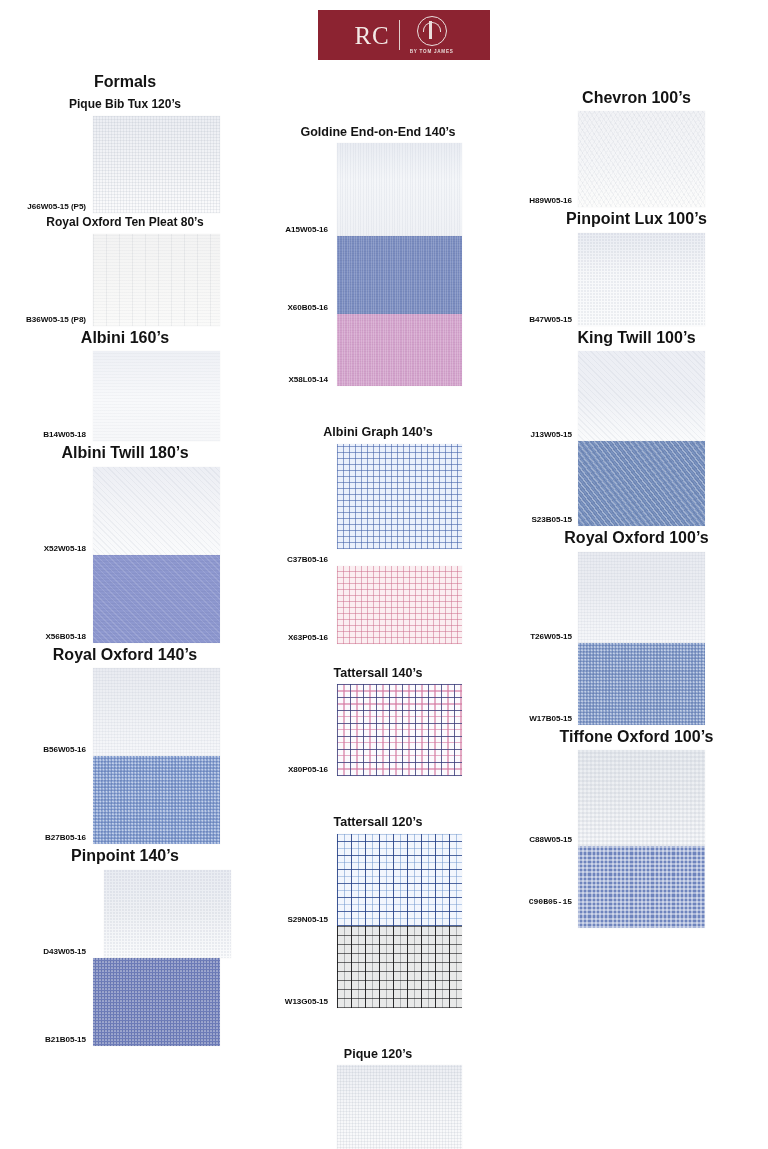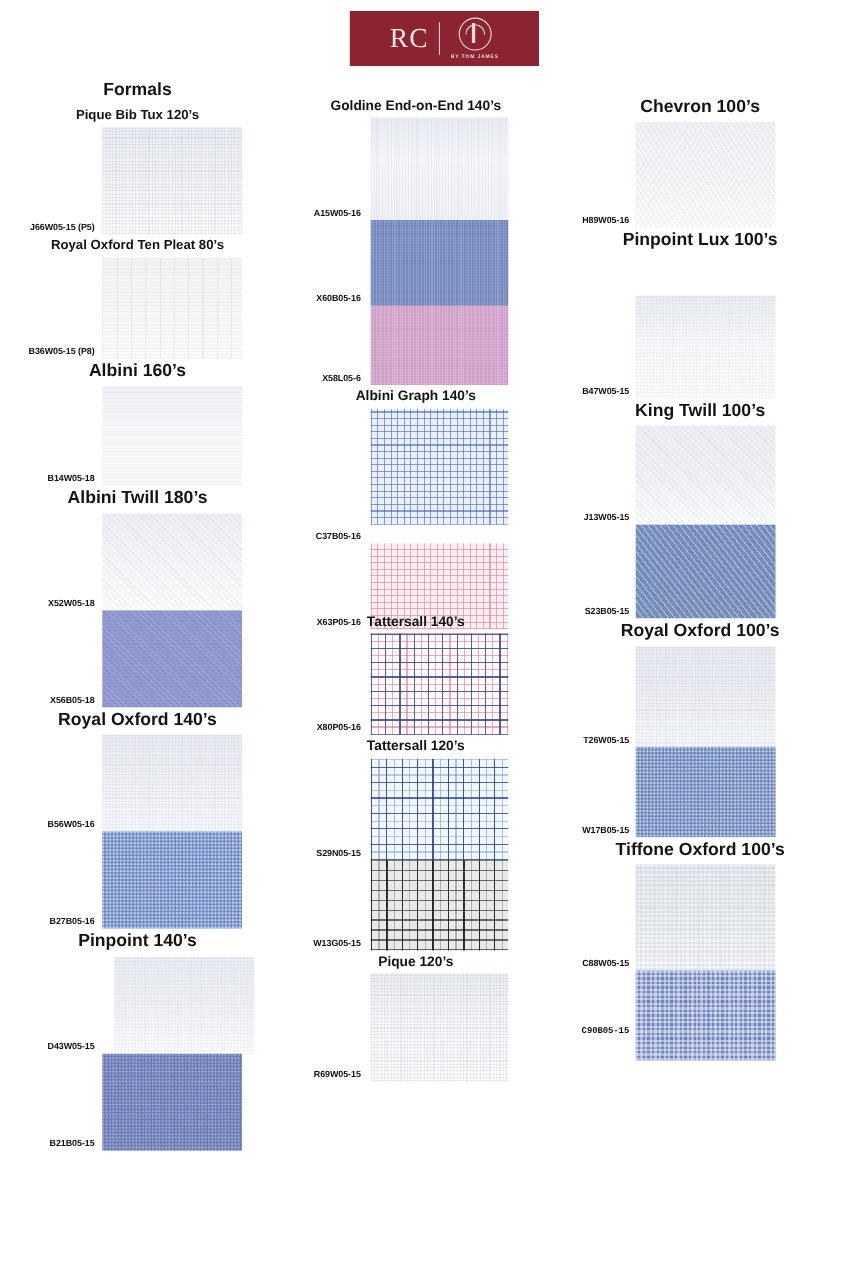--- a/index.html
+++ b/index.html
@@ -43,21 +43,21 @@
   #col-mid{left:248px;width:260px;}
   #col-right{left:505px;width:263px;}
 
   .group{position:relative;}
   .group-title{
     text-align:center;font-weight:bold;color:#131313;
     line-height:1.15;padding:3px 0 4px 0;
   }
   .t-main{font-size:16px;}
   .t-sub{font-size:12px;}
-  .t-mid{font-size:12.5px;}
+  .t-mid{font-size:12.5px;margin-top:36px;}
 
   .swatch-stack{position:relative;}
   .swatch-row{position:relative;}
   .swatch{
     position:absolute;top:0;
     background-repeat:repeat;
     box-shadow:0 0 0 0.4px rgba(0,0,0,0.035);
   }
   .code{
     position:absolute;font-size:8.1px;font-weight:bold;color:#0d0d0d;
@@ -165,21 +165,21 @@
           <div class="swatch-row" style="height: 93px;">
             <div class="swatch" title="A15W05-16" style="height: 93px; background: repeating-linear-gradient(90deg, rgba(150, 160, 180, 0.1) 0px, rgba(150, 160, 180, 0.1) 1px, transparent 1px, transparent 2.6px), linear-gradient(rgb(233, 236, 242) 0%, rgb(244, 246, 249) 40%, rgb(239, 241, 245) 100%);"></div>
             <div class="code" style="bottom: 2px;">A15W05-16</div>
           </div>
           <div class="swatch-row" style="height: 78px;">
             <div class="swatch" title="X60B05-16" style="height: 78px; background: repeating-linear-gradient(90deg, rgba(255, 255, 255, 0.17) 0px, rgba(255, 255, 255, 0.17) 1px, transparent 1px, transparent 2.4px), repeating-linear-gradient(0deg, rgba(45, 60, 115, 0.09) 0px, rgba(45, 60, 115, 0.09) 1px, transparent 1px, transparent 2.4px), linear-gradient(rgb(123, 141, 192) 0%, rgb(123, 141, 192) 100%);"></div>
             <div class="code" style="bottom: 2px;">X60B05-16</div>
           </div>
           <div class="swatch-row" style="height: 72px;">
             <div class="swatch" title="X58L05-16" style="height: 72px; background: repeating-linear-gradient(90deg, rgba(255, 255, 255, 0.2) 0px, rgba(255, 255, 255, 0.2) 1px, transparent 1px, transparent 2.4px), repeating-linear-gradient(0deg, rgba(120, 60, 110, 0.07) 0px, rgba(120, 60, 110, 0.07) 1px, transparent 1px, transparent 2.4px), linear-gradient(rgb(211, 163, 204) 0%, rgb(211, 163, 204) 100%);"></div>
-            <div class="code" style="bottom: 2px;">X58L05-6</div>
+            <div class="code" style="bottom: 2px;">X58L05-14</div>
           </div>
         </div>
       </div>
       <div class="group">
         <div class="group-title t-mid">Albini Graph 140’s</div>
         <div class="swatch-stack" style="height: 183px;">
           <div class="swatch-row" style="height: 122px;">
             <div class="swatch" title="C37B05-16" style="height: 105px; background: repeating-linear-gradient(90deg, rgba(70, 100, 170, 0.6) 0px, rgba(70, 100, 170, 0.6) 1px, transparent 1px, transparent 6px), repeating-linear-gradient(0deg, rgba(70, 100, 170, 0.6) 0px, rgba(70, 100, 170, 0.6) 1px, transparent 1px, transparent 6px), linear-gradient(rgb(234, 240, 251) 0%, rgb(234, 240, 251) 100%);"></div>
             <div class="code" style="bottom: 2px;">C37B05-16</div>
           </div>
@@ -230,21 +230,21 @@
         <div class="swatch-stack" style="height: 96px;">
           <div class="swatch-row" style="height: 96px;">
             <div class="swatch" title="H89W05-16" style="height: 96px; background: repeating-linear-gradient(58deg, rgba(150, 160, 178, 0.1) 0px, rgba(150, 160, 178, 0.1) 1px, transparent 1px, transparent 4px), repeating-linear-gradient(-58deg, rgba(150, 160, 178, 0.07) 0px, rgba(150, 160, 178, 0.07) 1px, transparent 1px, transparent 4px), linear-gradient(rgb(241, 242, 245) 0%, rgb(245, 246, 248) 55%, rgb(252, 252, 251) 100%);"></div>
             <div class="code" style="bottom: 2px;">H89W05-16</div>
           </div>
         </div>
       </div>
       <div class="group">
         <div class="group-title t-main">Pinpoint Lux 100’s</div>
         <div class="swatch-stack" style="height: 93px;">
-          <div class="swatch-row" style="height: 93px; margin-top: 36px;">
+          <div class="swatch-row" style="height: 93px;">
             <div class="swatch" title="B47W05-15" style="height: 93px; background: radial-gradient(circle at 1px 1px, rgba(140, 150, 170, 0.13) 0.8px, transparent 1px) 0px 0px / 3px 3px, linear-gradient(rgb(233, 236, 242) 0%, rgb(247, 248, 250) 45%, rgb(250, 251, 252) 100%);"></div>
             <div class="code" style="bottom: 2px;">B47W05-15</div>
           </div>
         </div>
       </div>
       <div class="group">
         <div class="group-title t-main">King Twill 100’s</div>
         <div class="swatch-stack" style="height: 175px;">
           <div class="swatch-row" style="height: 90px;">
             <div class="swatch" title="J13W05-15" style="height: 90px; background: repeating-linear-gradient(45deg, rgba(150, 160, 178, 0.11) 0px, rgba(150, 160, 178, 0.11) 1px, transparent 1px, transparent 4px), linear-gradient(rgb(236, 238, 244) 0%, rgb(238, 240, 245) 50%, rgb(250, 251, 252) 100%);"></div>

